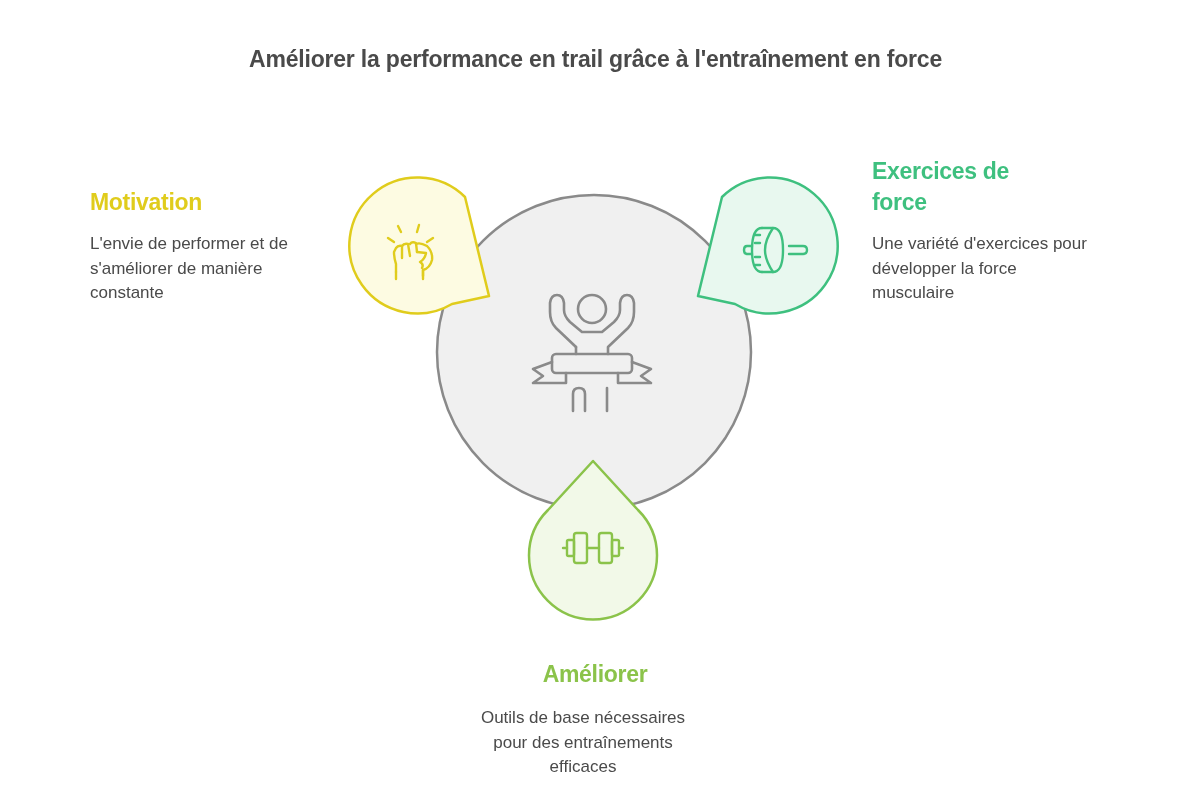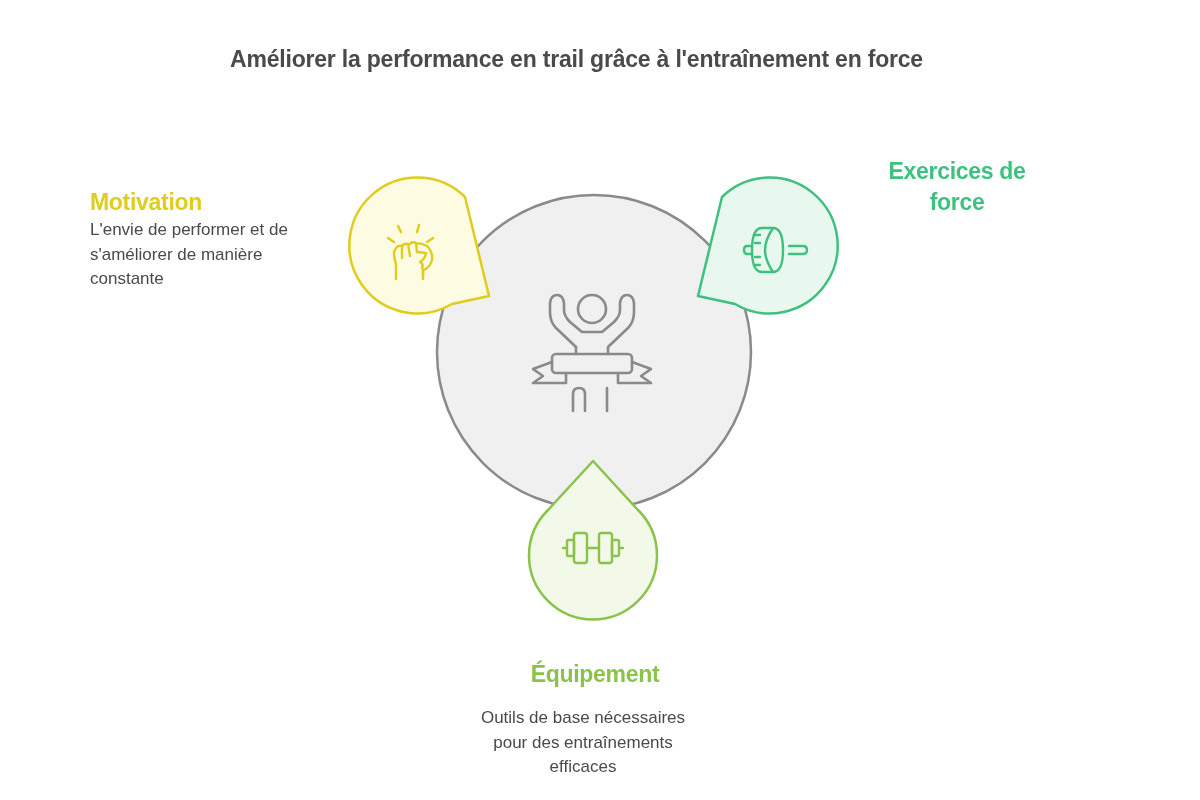--- a/index.html
+++ b/index.html
@@ -1,30 +1,30 @@
 <!DOCTYPE html>
 <html><head>
   <meta charset="utf-8">
   <style>
     html, body { margin: 0; padding: 0; }
     body {
       width: 1200px; height: 800px; background: #ffffff; position: relative;
       overflow: hidden; font-family: "Liberation Sans", "DejaVu Sans", sans-serif;
     }
     .title {
-      position: absolute; left: 230px; top: 44px; width: 712px; text-align: left;
+      position: absolute; left: 230px; top: 44px; width: 712px; text-align: right;
       font-size: 23px; font-weight: bold; color: #4a4a4a; line-height: 31px;
       letter-spacing: -0.2px;
     }
     svg.diagram { position: absolute; left: 0; top: 0; }
     .label-block { position: absolute; }
     .label-title { font-size: 23px; font-weight: bold; line-height: 31px; letter-spacing: -0.3px; }
-    .label-desc { font-size: 17px; color: #4a4a4a; line-height: 24.5px; margin-top: 0; }
+    .label-desc { font-size: 17px; color: #4a4a4a; line-height: 24.5px; margin-top: 14px; }
     .motivation { left: 90px; top: 187px; width: 225px; text-align: left; }
-    .exercices { left: 872px; top: 156px; width: 230px; text-align: center; }
+    .exercices { left: 872px; top: 156px; width: 230px; text-align: left; }
     .equipement { left: 470px; top: 659px; width: 250px; text-align: center; }
   </style>
 </head>
 <body>
 
 <div class="title">Améliorer la performance en trail grâce à l'entraînement en force</div>
 
 <svg class="diagram" width="1200" height="800" viewBox="0 0 1200 800">
 
   <circle cx="594" cy="352" r="157" fill="#f0f0f0" stroke="#8a8a8a" stroke-width="2.5"></circle>
@@ -76,18 +76,19 @@
   </g>
 </svg>
 
 <div class="label-block motivation">
   <div class="label-title" style="color:#e0cc1c">Motivation</div>
   <div class="label-desc">L'envie de performer et de s'améliorer de manière constante</div>
 </div>
 
 <div class="label-block exercices">
   <div class="label-title" style="color:#3ec07f; width:170px">Exercices de force</div>
+  <div class="label-desc" style="width:220px">Une variété d'exercices pour développer la force musculaire</div>
 </div>
 
 <div class="label-block equipement">
-  <div class="label-title" style="color:#8bc34a">Équipement</div>
+  <div class="label-title" style="color:#8bc34a">Améliorer</div>
   <div class="label-desc" style="width:210px; margin-left:8px; margin-top:16px">Outils de base nécessaires pour des entraînements efficaces</div>
 </div>
 
 </body></html>

